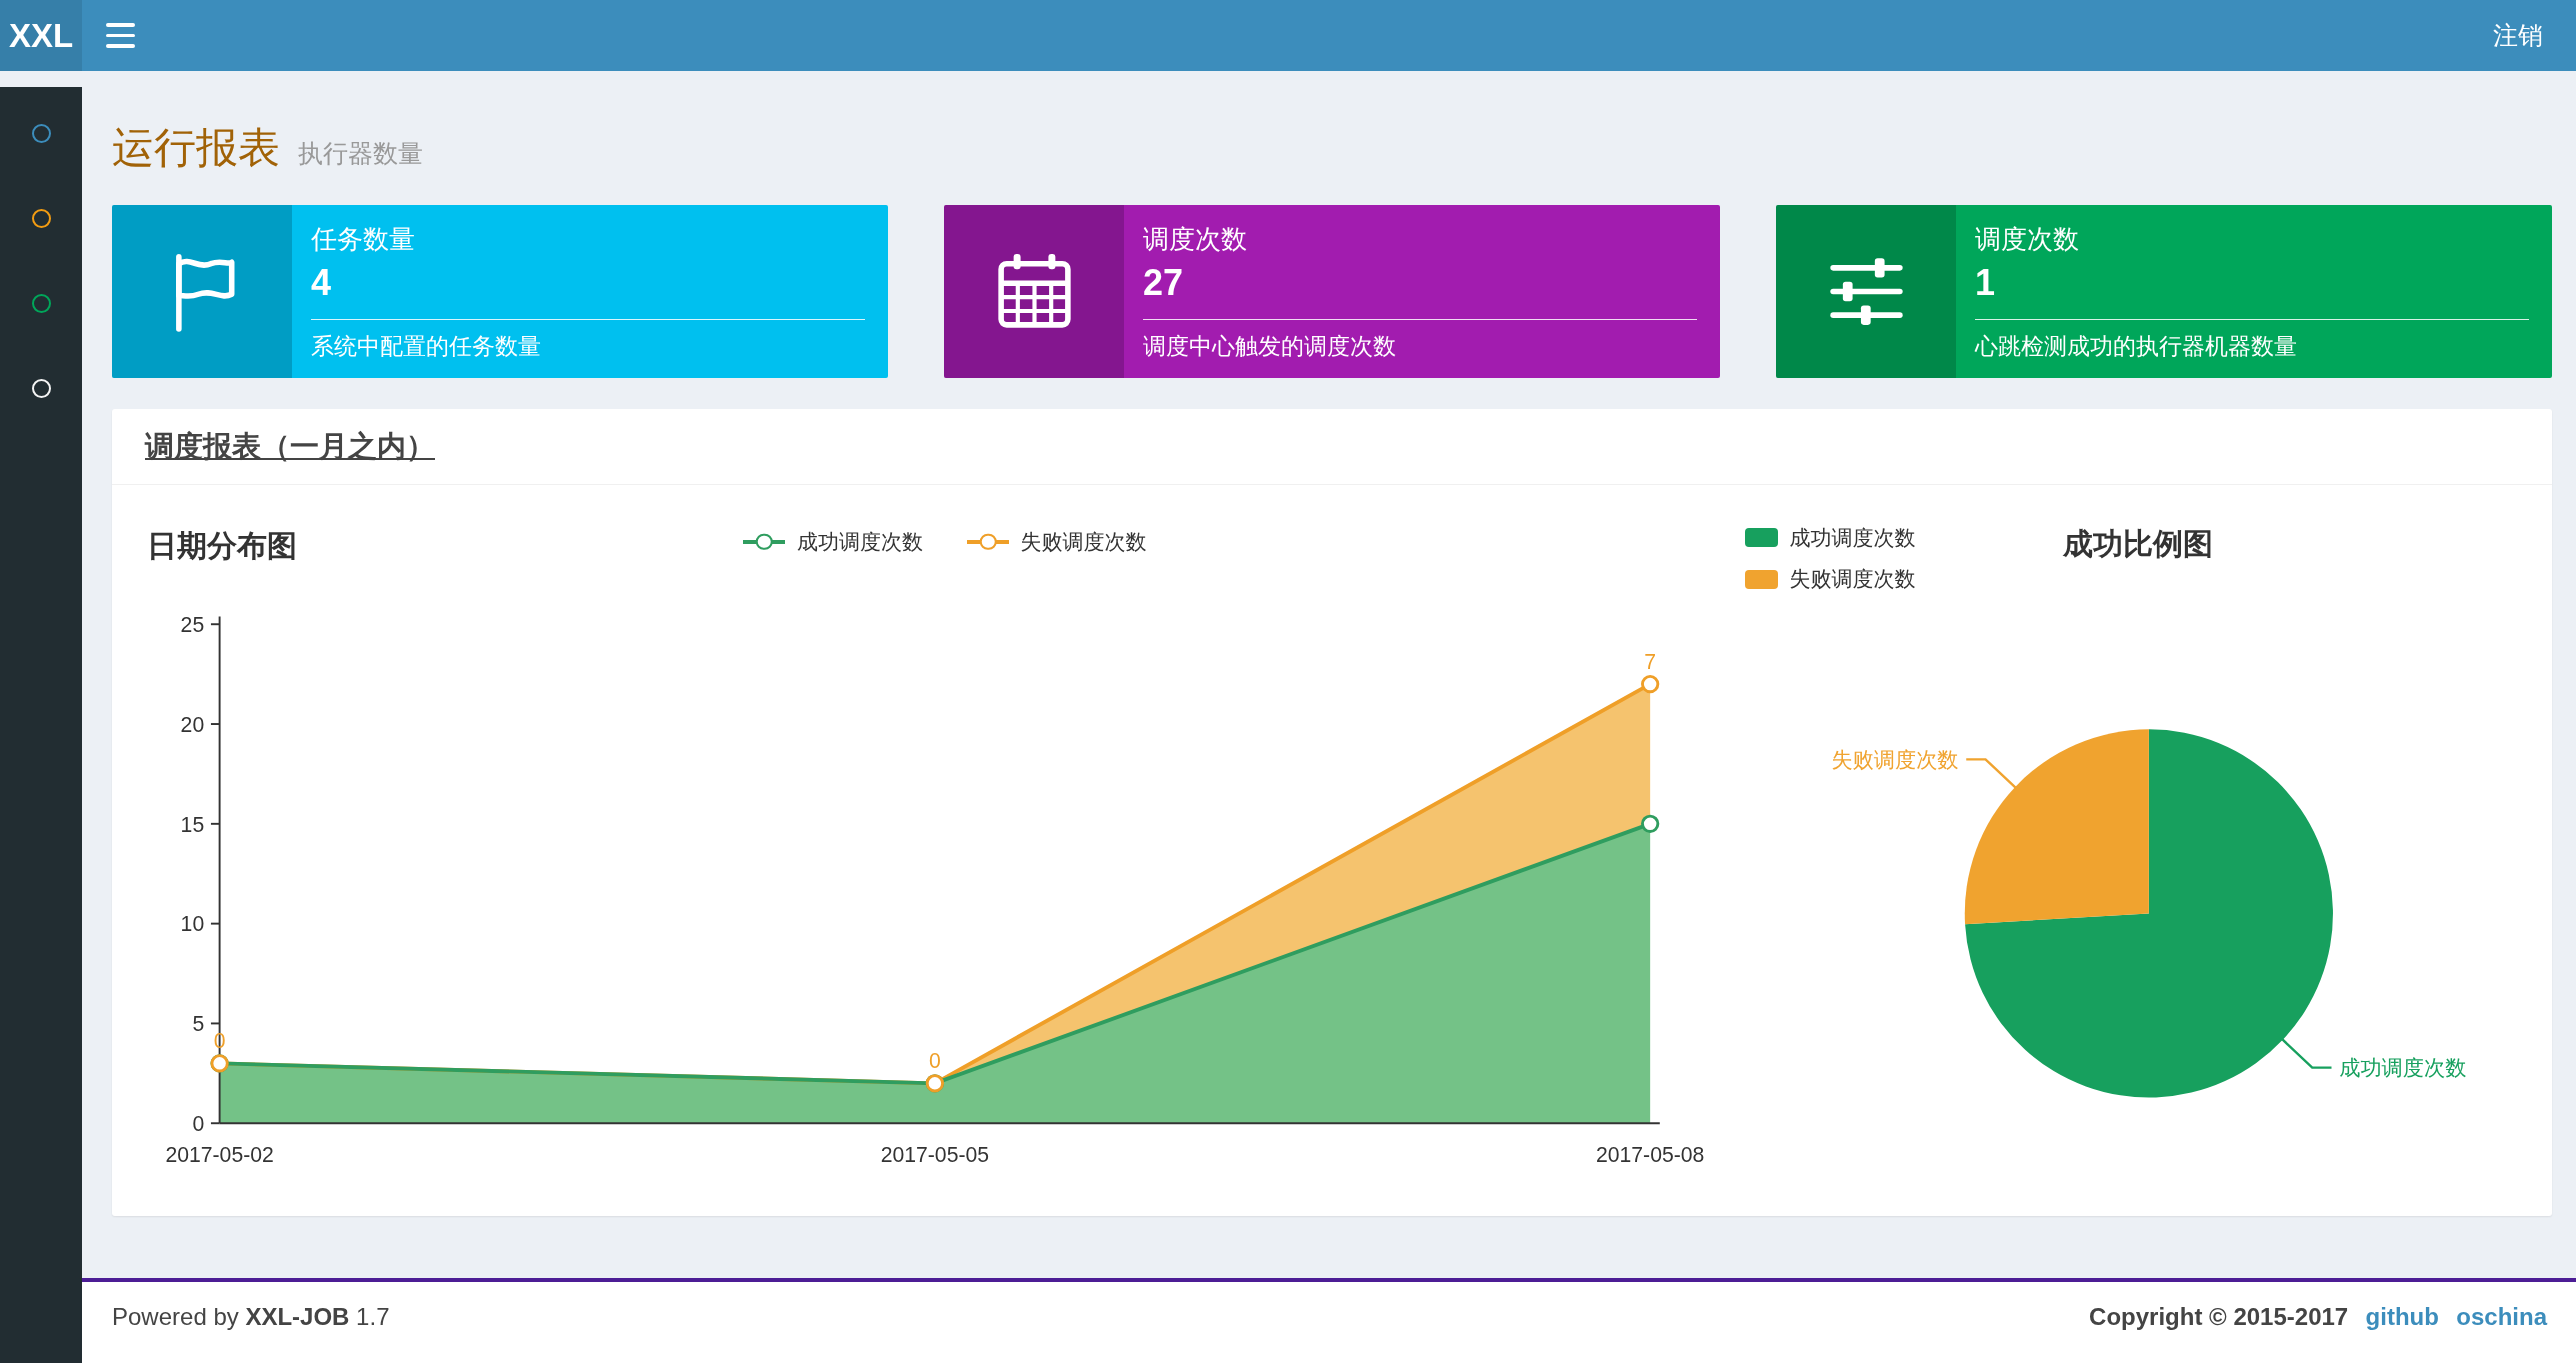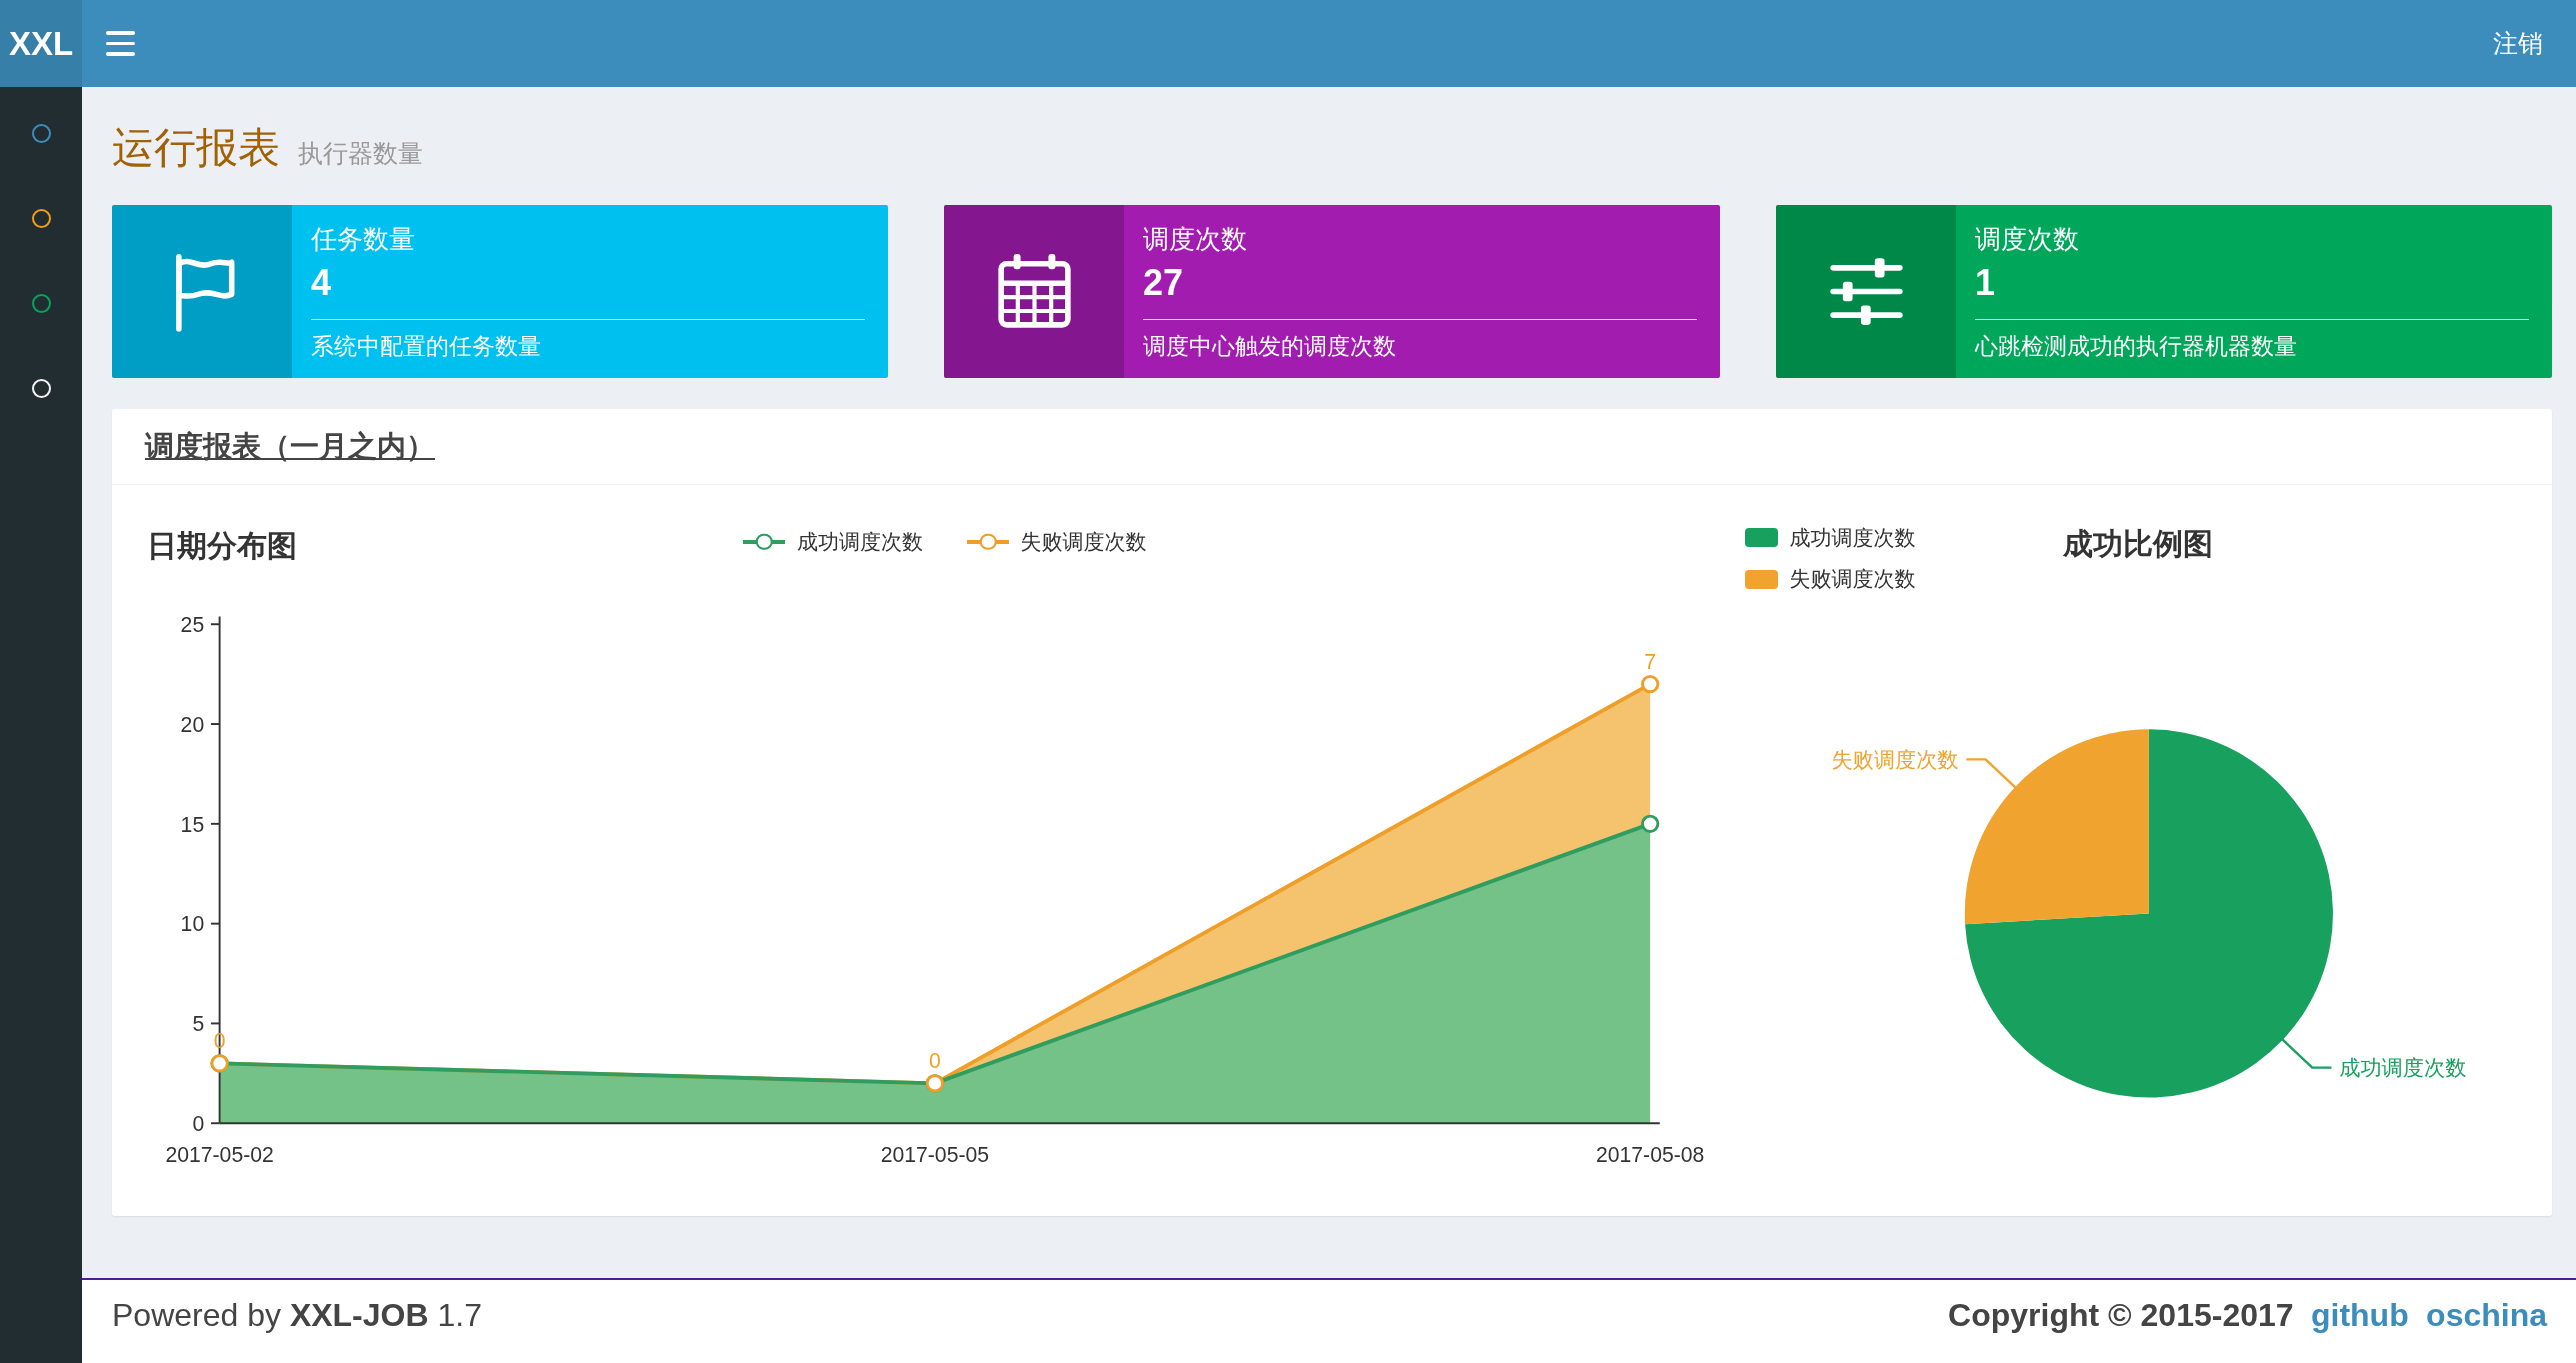--- a/index.html
+++ b/index.html
@@ -7,21 +7,21 @@
   body {
     font-family: "Liberation Sans", "DejaVu Sans", sans-serif;
     background: #ecf0f5;
     position: relative;
     overflow: hidden;
     color: #333;
   }
 
   
   .navbar {
-    position: absolute; top: 0; left: 0; right: 0; height: 87px;
+    position: absolute; top: 0; left: 0; right: 0; height: 71px;
     background: #3c8dbc; display: flex; align-items: stretch; z-index: 30;
   }
   .logo {
     width: 82px; background: #367fa9; color: #fff;
     display: flex; align-items: center; justify-content: center;
     font-size: 33px; font-weight: bold; cursor: pointer;
   }
   .hamburger {
     width: 77px; display: flex; flex-direction: column; gap: 6.7px;
     align-items: center; justify-content: center; cursor: pointer;
@@ -100,23 +100,23 @@
   .pie-chart-wrap { position: relative; flex: 1; min-height: 665px; }
   .pie-legend { position: absolute; top: 5.8px; left: 0; display: flex; flex-direction: column; gap: 13.5px; z-index: 2; }
   .pie-legend .legend-item { gap: 11.6px; }
   .swatch { width: 33px; height: 19px; border-radius: 3.9px; display: inline-block; }
   .pie-title { position: absolute; top: 5.8px; left: 318px; z-index: 2; }
   .pie-svg { position: absolute; top: 0; left: 0; }
 
   
   .footer {
     margin-left: 82px; height: 85px; background: #fff;
-    border-top: 2px solid #4c1d95; display: flex; align-items: center;
+    border-top: 4px solid #4c1d95; display: flex; align-items: center;
     justify-content: space-between; padding: 0 29px 12px 30px;
-    font-size: 32px; color: #444;
+    font-size: 24px; color: #444;
     position: absolute; bottom: 0; left: 0; right: 0;
   }
   .footer b { font-weight: bold; }
   .footer-right { display: flex; align-items: center; gap: 17.4px; }
   .footer-link { color: #3c8dbc; text-decoration: none; font-weight: bold; cursor: pointer; }
 </style>
 </head>
 <body>
 
 <header class="navbar">

